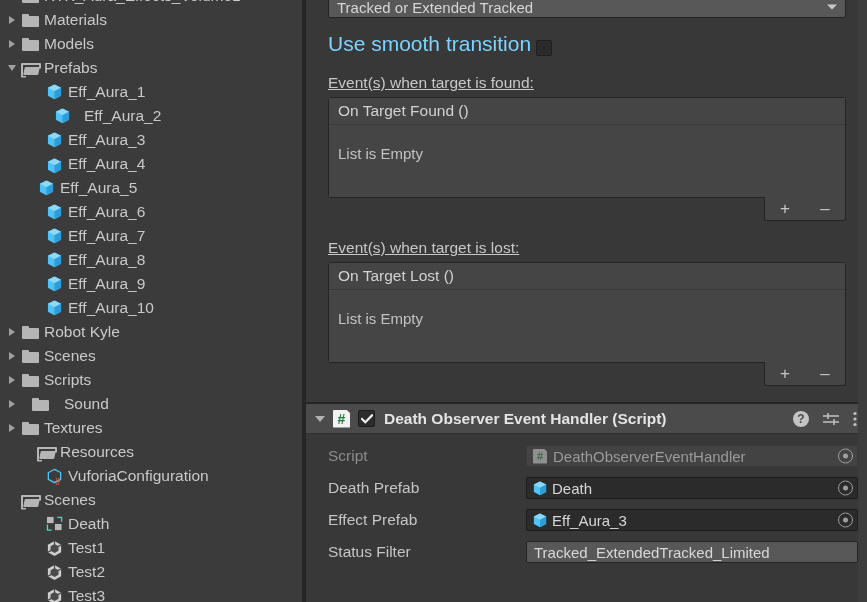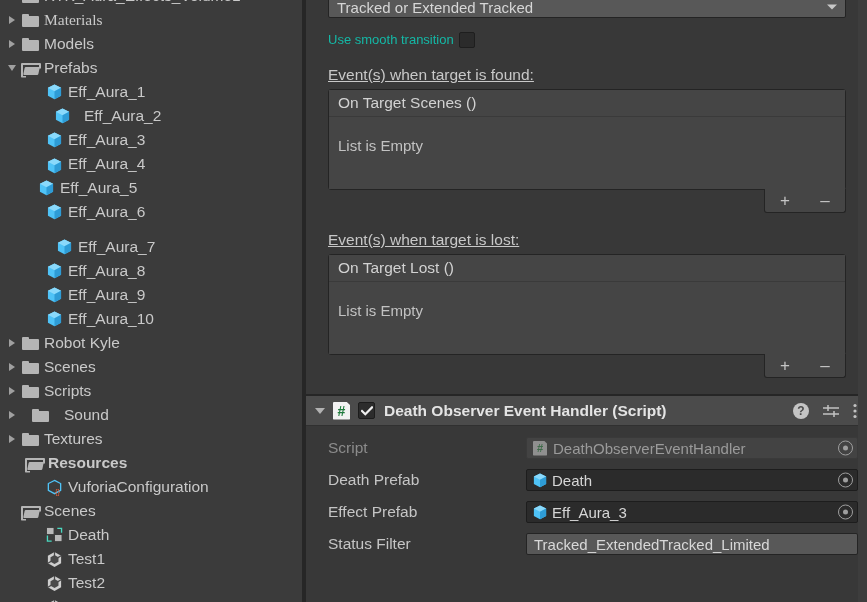--- a/index.html
+++ b/index.html
@@ -123,24 +123,24 @@
   }
   .dropdown .caret {
     position: absolute; right: 8px; top: 50%; transform: translateY(-50%);
     width: 0; height: 0;
     border-top: 5px solid #c8c8c8;
     border-left: 5px solid transparent;
     border-right: 5px solid transparent;
   }
 
   .smooth-row {
-    display: flex; align-items: flex-start;
+    display: flex; align-items: flex-end;
     margin-top: 14px;
-    color: #14b8a6;
-    font-size: 13px;
+    color: #7dd3fc;
+    font-size: 21px;
   }
   .checkbox-empty {
     width: 16px; height: 16px;
     background: #2b2b2b;
     border: 1px solid #1e1e1e;
     border-radius: 2px;
     margin-left: 5px;
   }
 
   .section-label {
@@ -326,36 +326,36 @@
 
   <div class="project-panel">
     <div class="tree" id="tree">
         <div class="row first" style="padding-left: 4px;">
           <span class="twisty"></span>
           <span class="ico">
             <span class="folder-closed"></span>
           </span>
           <span class="label">RTK_Aura_Effects_Volume1</span>
         </div>
-        <div class="row" style="padding-left: 4px; font-family: Liberation Serif, serif;">
-          <span class="twisty">
-            <span class="tri-right"></span>
-          </span>
-          <span class="ico">
-            <span class="folder-closed"></span>
-          </span>
-          <span class="label">Materials</span>
-        </div>
         <div class="row" style="padding-left: 4px;">
           <span class="twisty">
             <span class="tri-right"></span>
           </span>
           <span class="ico">
             <span class="folder-closed"></span>
           </span>
+          <span class="label">Materials</span>
+        </div>
+        <div class="row" style="padding-left: 4px;">
+          <span class="twisty">
+            <span class="tri-right"></span>
+          </span>
+          <span class="ico">
+            <span class="folder-closed"></span>
+          </span>
           <span class="label">Models</span>
         </div>
         <div class="row" style="padding-left: 4px;">
           <span class="twisty">
             <span class="tri-down"></span>
           </span>
           <span class="ico">
             <span class="folder-open"></span>
           </span>
           <span class="label">Prefabs</span>
@@ -419,21 +419,21 @@
           <span class="twisty"></span>
           <span class="ico">
             <svg width="15" height="16" viewBox="0 0 16 17">
               <path d="M8 0.6 L15 4 L15 12.6 L8 16.2 L1 12.6 L1 4 Z" fill="#4fc3f7"></path>
               <path d="M8 0.6 L15 4 L8 7.6 L1 4 Z" fill="#8ad9fb"></path>
               <path d="M8 7.6 L15 4 L15 12.6 L8 16.2 Z" fill="#2e9cd6"></path>
             </svg>
           </span>
           <span class="label">Eff_Aura_6</span>
         </div>
-        <div class="row" style="padding-left: 38px; margin-top: 11px;">
+        <div class="row" style="padding-left: 28px;">
           <span class="twisty"></span>
           <span class="ico">
             <svg width="15" height="16" viewBox="0 0 16 17">
               <path d="M8 0.6 L15 4 L15 12.6 L8 16.2 L1 12.6 L1 4 Z" fill="#4fc3f7"></path>
               <path d="M8 0.6 L15 4 L8 7.6 L1 4 Z" fill="#8ad9fb"></path>
               <path d="M8 7.6 L15 4 L15 12.6 L8 16.2 Z" fill="#2e9cd6"></path>
             </svg>
           </span>
           <span class="label">Eff_Aura_7</span>
         </div>
@@ -508,21 +508,21 @@
         </div>
         <div class="row" style="padding-left: 4px;">
           <span class="twisty">
             <span class="tri-right"></span>
           </span>
           <span class="ico">
             <span class="folder-closed"></span>
           </span>
           <span class="label">Textures</span>
         </div>
-        <div class="row" style="padding-left: 8px; font-weight: bold;">
+        <div class="row" style="padding-left: 20px;">
           <span class="twisty"></span>
           <span class="ico">
             <span class="folder-open"></span>
           </span>
           <span class="label">Resources</span>
         </div>
         <div class="row" style="padding-left: 28px;">
           <span class="twisty"></span>
           <span class="ico">
             <svg width="17" height="17" viewBox="0 0 18 18">
@@ -599,21 +599,21 @@
         <span class="caret"></span>
       </div>
 
       <div class="smooth-row">
         <span>Use smooth transition</span>
         <span class="checkbox-empty"></span>
       </div>
 
       <div class="section-label">Event(s) when target is found:</div>
       <div class="event-box">
-        <div class="evt-header">On Target Scenes ()</div>
+        <div class="evt-header">On Target Found ()</div>
         <div class="evt-body">List is Empty</div>
       </div>
       <div class="plusminus-wrap">
         <div class="plusminus">
           <span class="pm-btn">+</span>
           <span class="pm-btn">–</span>
         </div>
       </div>
 
       <div class="section-label">Event(s) when target is lost:</div>

